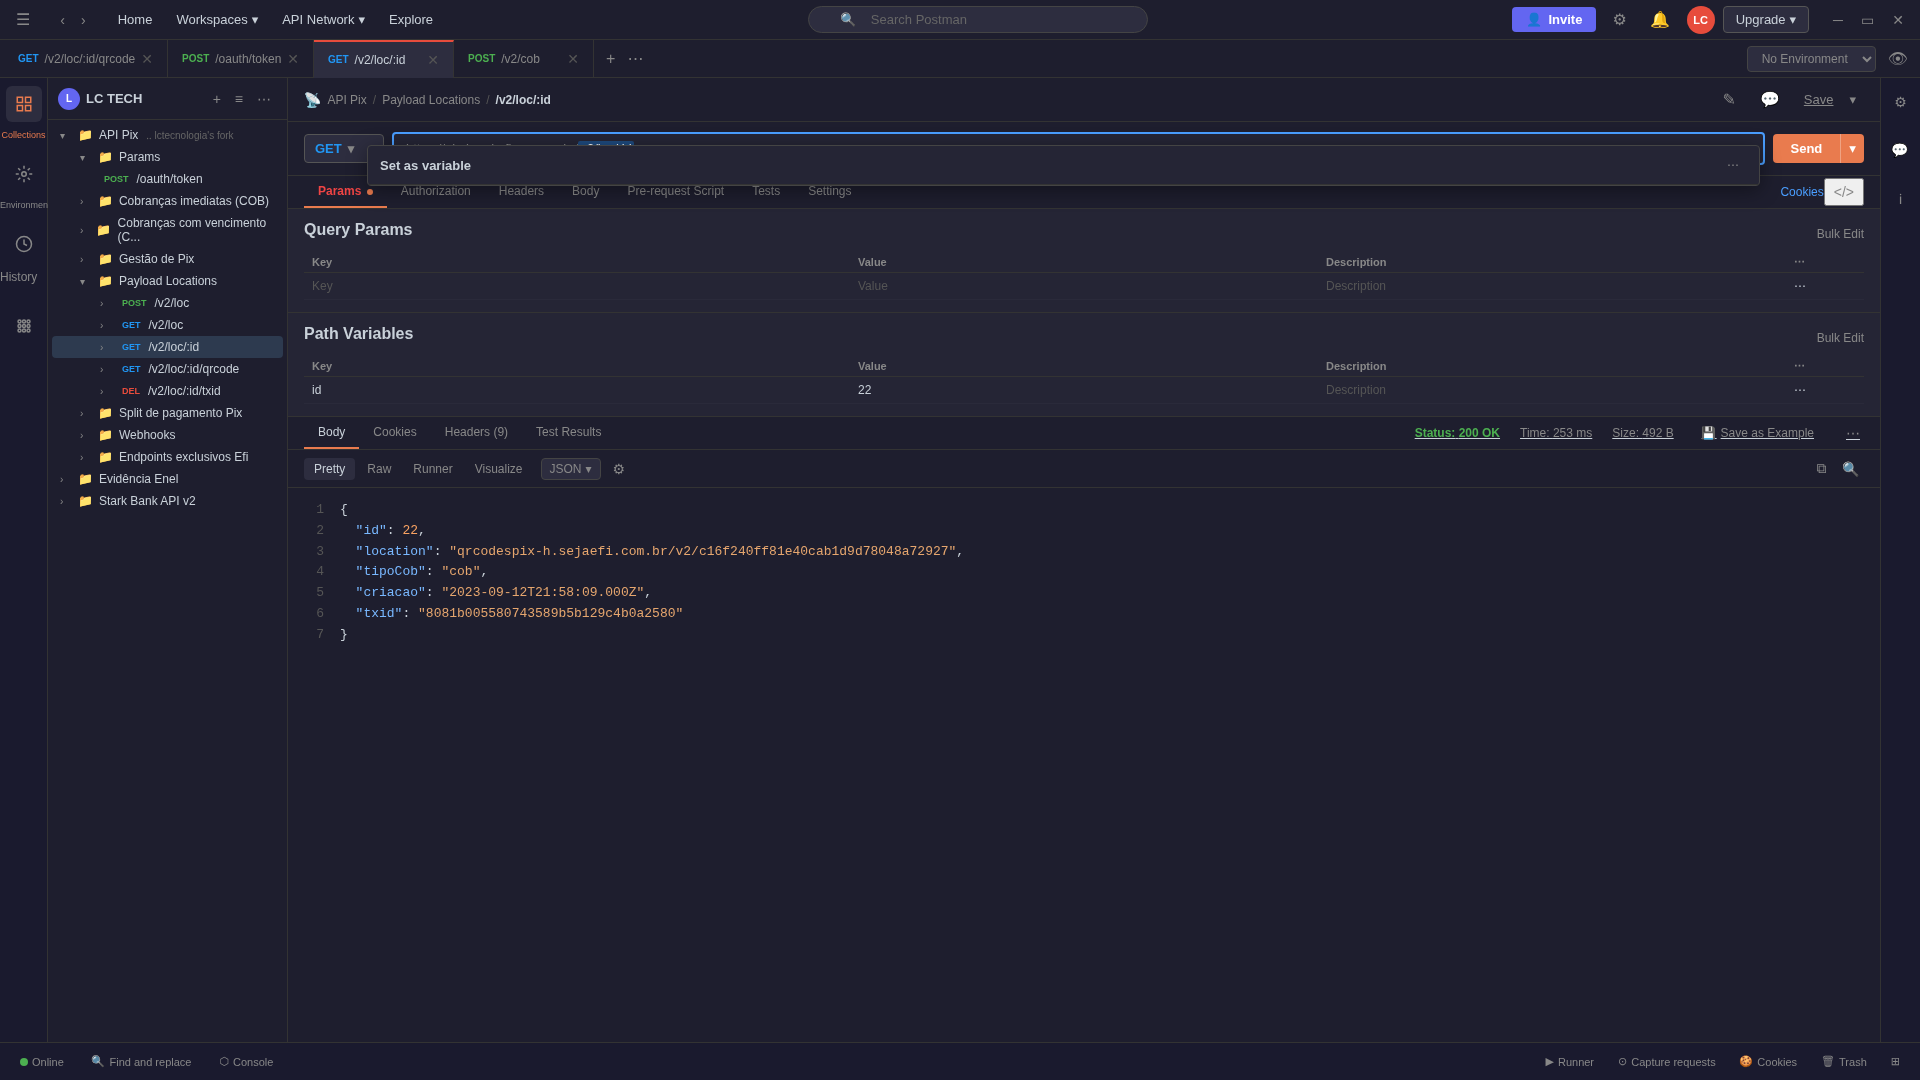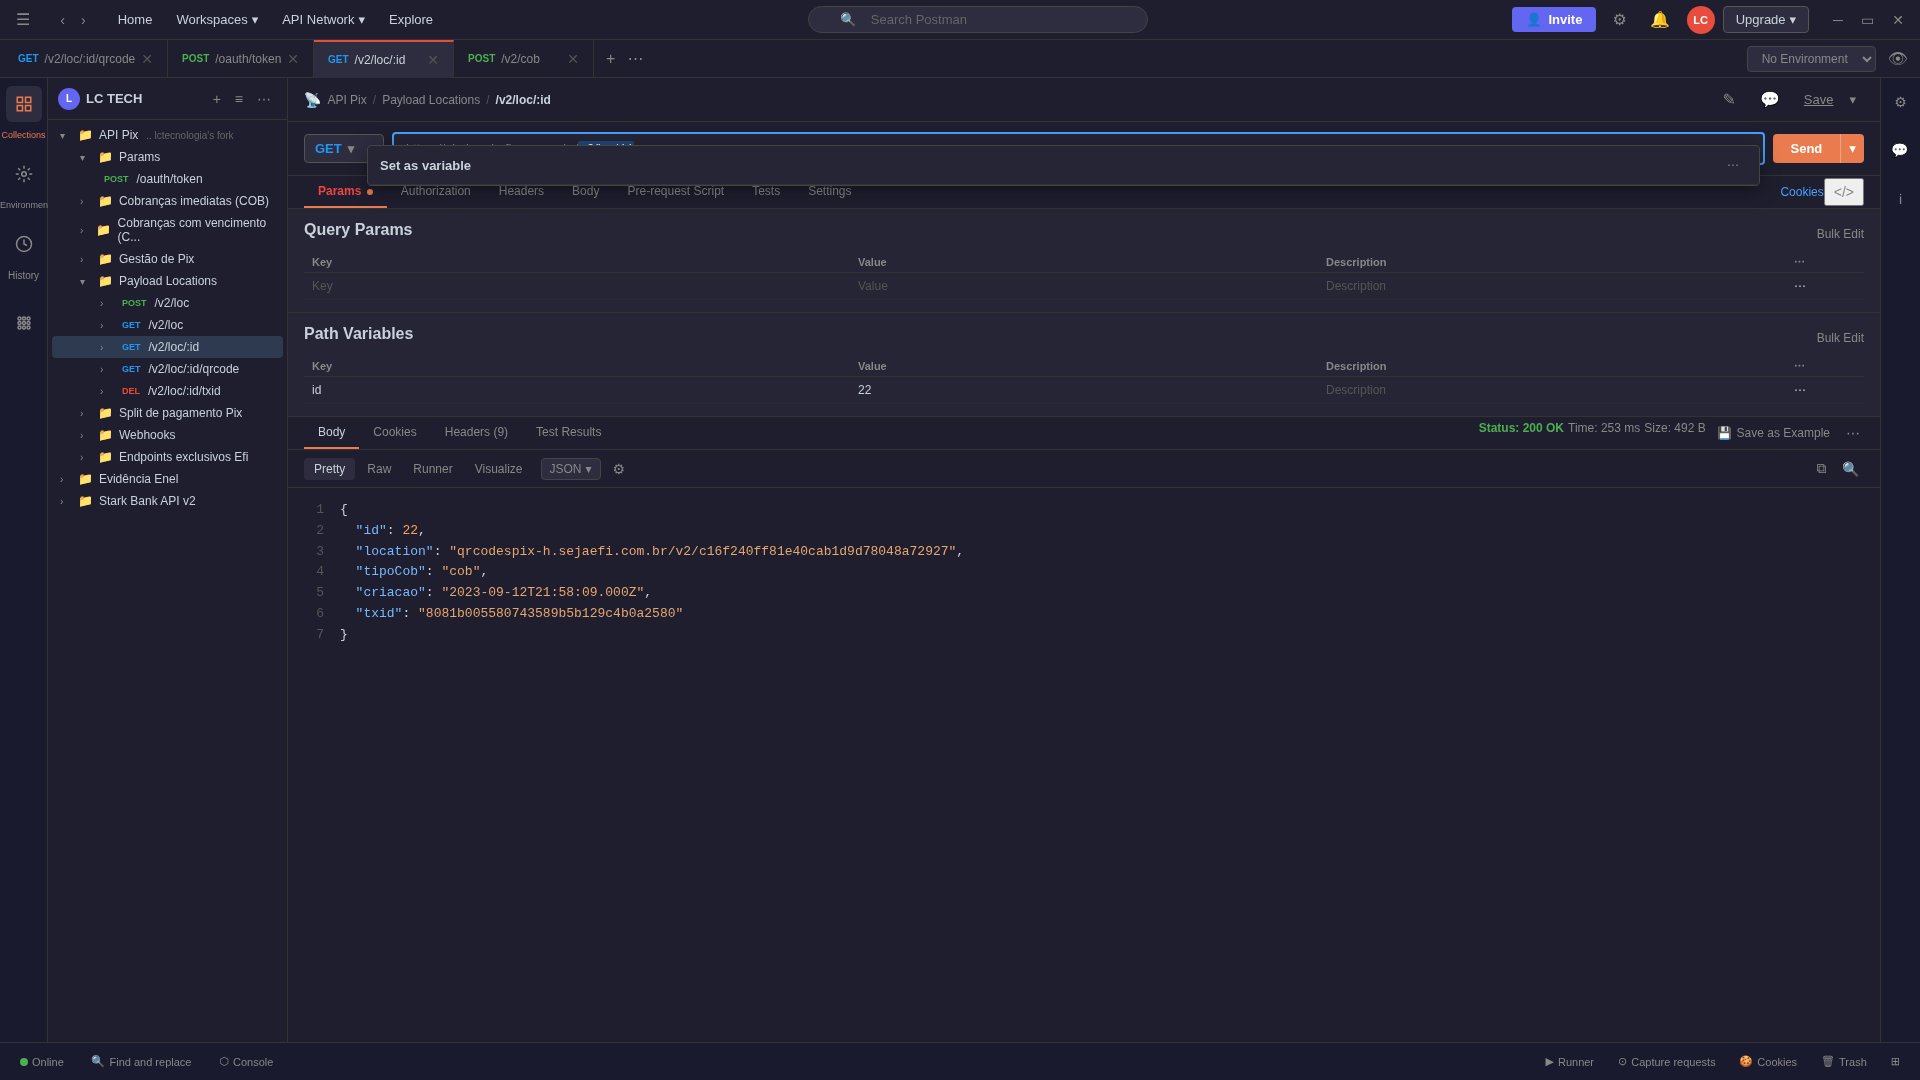--- a/index.html
+++ b/index.html
@@ -103,21 +103,21 @@
     .params-table td.desc-col { color: #888; width: 30%; }
     .bulk-edit { color: #888; cursor: pointer; font-size: 12px; }
     .col-header-row { display: flex; align-items: center; justify-content: space-between; margin-bottom: 4px; }
     .path-section { padding: 12px 16px; background: #252535; border-top: 1px solid #333; }
 
     
     .response-area { border-top: 1px solid #333; flex: 1; display: flex; flex-direction: column; background: #1e1e2e; }
     .response-tabs { display: flex; align-items: center; padding: 0 16px; border-bottom: 1px solid #333; gap: 0; }
     .resp-tab { padding: 8px 14px; cursor: pointer; font-size: 12px; color: #888; border-bottom: 2px solid transparent; }
     .resp-tab.active { color: #c9d1d9; border-bottom-color: #e97b4e; }
-    .response-status { margin-left: auto; display: flex; gap: 4px; font-size: 12px; }
+    .response-status { margin-left: auto; display: flex; align-items: center; gap: 20px; font-size: 12px; text-decoration: underline; }
     .status-ok { color: #4CAF50; font-weight: 600; }
     .status-info { color: #888; }
     .save-example-btn { color: #888; cursor: pointer; font-size: 12px; display: flex; align-items: center; gap: 4px; padding: 4px 8px; border-radius: 4px; }
     .response-toolbar { display: flex; align-items: center; padding: 6px 16px; border-bottom: 1px solid #333; gap: 8px; }
     .resp-format-tabs { display: flex; gap: 2px; }
     .resp-format-tab { padding: 4px 10px; cursor: pointer; font-size: 12px; color: #888; border-radius: 4px; }
     .resp-format-tab.active { background: #2d2d3f; color: #c9d1d9; }
     .json-select { background: #2d2d3f; border: 1px solid #444; border-radius: 4px; color: #888; padding: 3px 8px; font-size: 12px; cursor: pointer; display: flex; align-items: center; gap: 4px; }
     .resp-icon-btn { background: none; border: none; color: #888; cursor: pointer; padding: 4px; font-size: 14px; }
     .response-body { padding: 12px 16px; font-family: 'Courier New', monospace; font-size: 13px; line-height: 1.6; overflow-y: auto; flex: 1; }
@@ -242,21 +242,21 @@
           <path d="M12 1v4M12 19v4M4.22 4.22l2.83 2.83M16.95 16.95l2.83 2.83M1 12h4M19 12h4M4.22 19.78l2.83-2.83M16.95 7.05l2.83-2.83"></path>
         </svg>
     </div>
     <div style="font-size:9px;color:#888;text-align:center;width:100%;">Environments</div>
     <div class="sidebar-icon" title="History" style="margin-top:8px;">
       <svg width="18" height="18" viewBox="0 0 24 24" fill="none" stroke="currentColor" stroke-width="2">
           <circle cx="12" cy="12" r="10"></circle>
           <path d="M12 6v6l4 2"></path>
         </svg>
     </div>
-    <div style="font-size:10px;color:#888;text-align:center;width:100%;">History</div>
+    <div style="font-size:12px;color:#888;text-align:left;width:100%;">History</div>
     <div class="sidebar-icon" title="Apps" style="margin-top:16px;">
       <svg width="18" height="18" viewBox="0 0 24 24" fill="none" stroke="currentColor" stroke-width="2">
           <circle cx="6" cy="6" r="2"></circle>
           <circle cx="12" cy="6" r="2"></circle>
           <circle cx="18" cy="6" r="2"></circle>
           <circle cx="6" cy="12" r="2"></circle>
           <circle cx="12" cy="12" r="2"></circle>
           <circle cx="18" cy="12" r="2"></circle>
           <circle cx="6" cy="18" r="2"></circle>
           <circle cx="12" cy="18" r="2"></circle>

